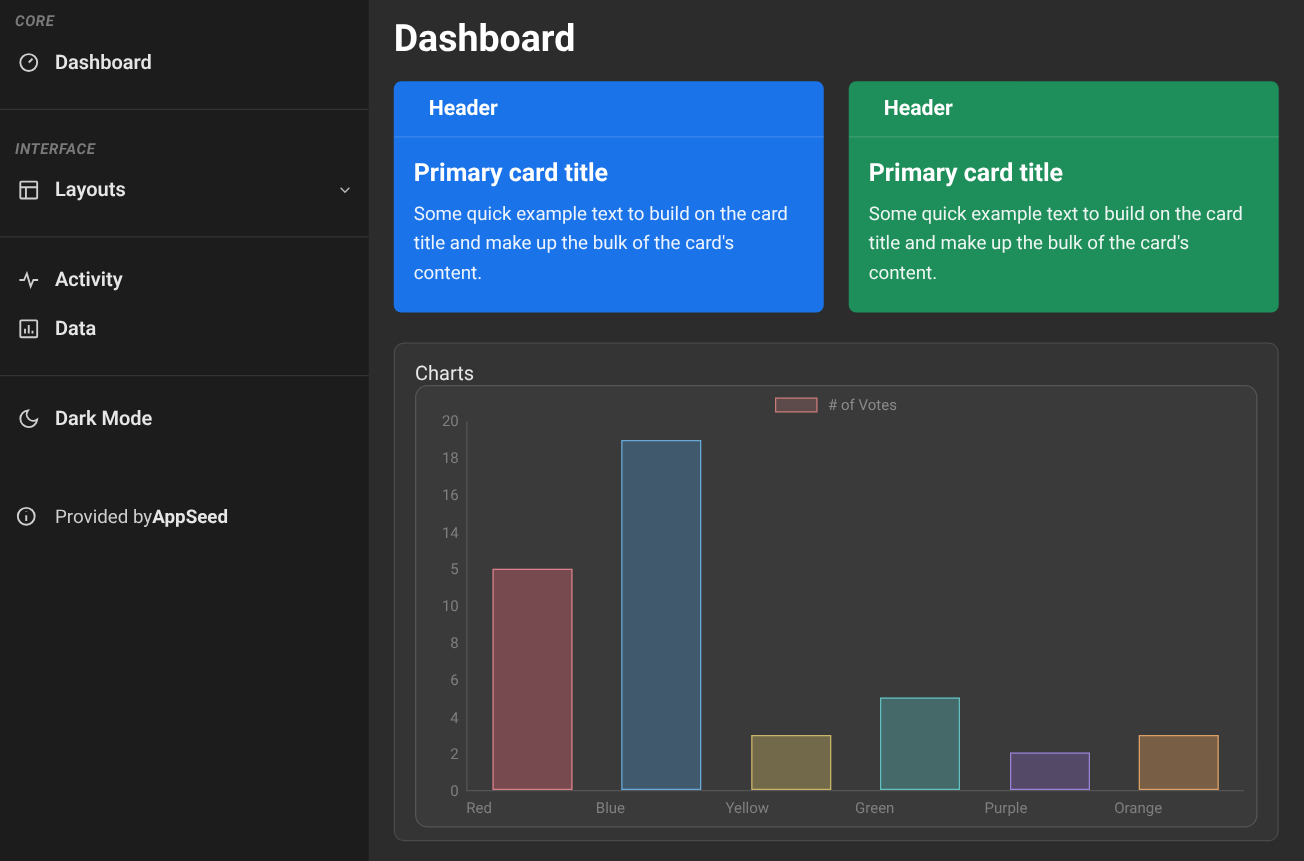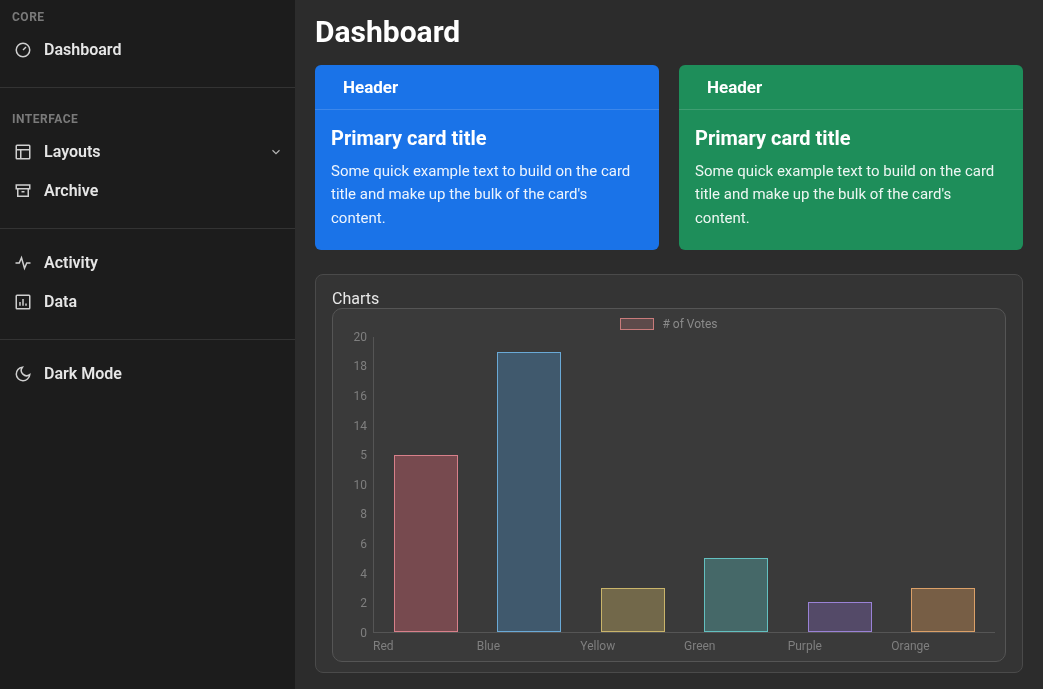--- a/index.html
+++ b/index.html
@@ -19,20 +19,21 @@
     display: flex;
     flex-direction: column;
     flex-shrink: 0;
   }
   .side-section-label {
     font-size: 12px;
     font-weight: 700;
     letter-spacing: 0.5px;
     color: #7a7a7a;
     padding: 10px 12px 6px 12px;
+    font-style: italic;
   }
   .side-item {
     display: flex;
     align-items: center;
     padding: 10px 12px;
     font-size: 16px;
     font-weight: 600;
     color: #e6e6e6;
     cursor: pointer;
   }
@@ -220,30 +221,20 @@
           <line x1="9" y1="9" x2="9" y2="21"></line>
         </svg>
     </span>
     <span>Layouts</span>
     <span class="chev">
       <svg width="14" height="14" viewBox="0 0 24 24" fill="none" stroke="currentColor" stroke-width="2">
           <polyline points="6 9 12 15 18 9"></polyline>
         </svg>
     </span>
   </div>
-  <div class="side-item">
-    <span class="icon">
-      <svg width="18" height="18" viewBox="0 0 24 24" fill="none" stroke="currentColor" stroke-width="2">
-          <rect x="3" y="4" width="18" height="5"></rect>
-          <path d="M5 9v10h14V9"></path>
-          <line x1="10" y1="13" x2="14" y2="13"></line>
-        </svg>
-    </span>
-    <span>Archive</span>
-  </div>
 
   <div class="side-divider"></div>
 
   <div class="side-item">
     <span class="icon">
       <svg width="18" height="18" viewBox="0 0 24 24" fill="none" stroke="currentColor" stroke-width="2">
           <polyline points="2 12 7 12 10 5 14 19 17 12 22 12"></polyline>
         </svg>
     </span>
     <span>Activity</span>
@@ -266,20 +257,31 @@
     <span class="icon">
       <svg width="18" height="18" viewBox="0 0 24 24" fill="none" stroke="currentColor" stroke-width="2">
           <path d="M21 12.8A9 9 0 1 1 11.2 3 7 7 0 0 0 21 12.8z"></path>
         </svg>
     </span>
     <span>Dark Mode</span>
   </div>
 
   <div class="footer-gap"></div>
 
+  <div class="footer-item">
+    <span class="icon">
+      <svg width="18" height="18" viewBox="0 0 24 24" fill="none" stroke="currentColor" stroke-width="2">
+          <circle cx="12" cy="12" r="9"></circle>
+          <line x1="12" y1="11" x2="12" y2="17"></line>
+          <line x1="12" y1="7" x2="12" y2="7.5"></line>
+        </svg>
+    </span>
+    <span>Provided by </span>
+    <strong>AppSeed</strong>
+  </div>
 </div>
 
 <div class="main">
   <div class="page-title">Dashboard</div>
 
   <div class="cards-row">
     <div class="card" id="card-0" style="background: rgb(26, 115, 232);">
       <div class="card-header">Header</div>
       <div class="card-body">
         <div class="card-title">Primary card title</div>

